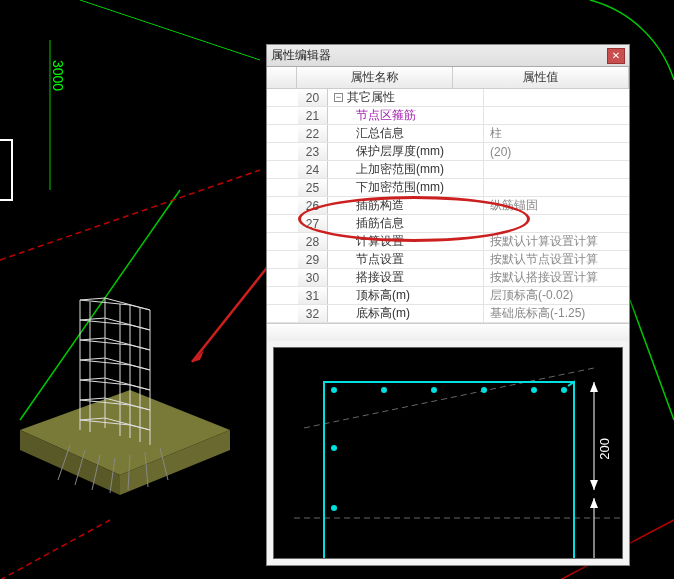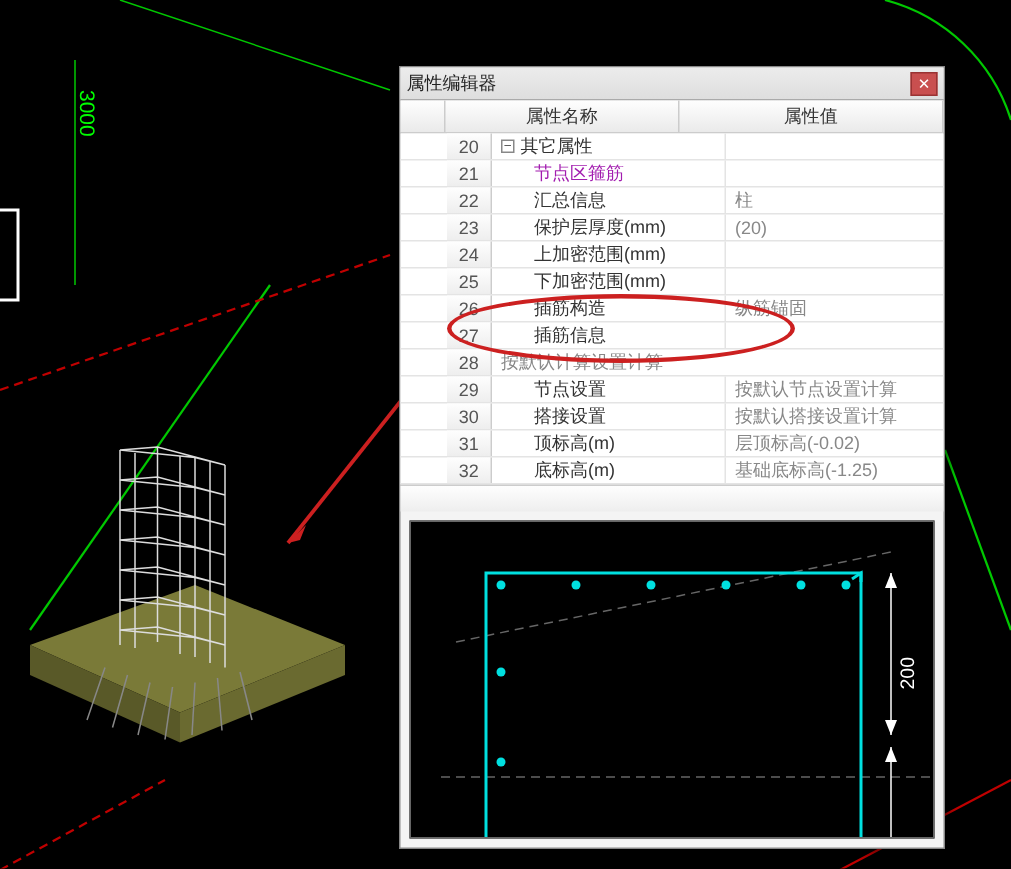--- a/index.html
+++ b/index.html
@@ -273,20 +273,23 @@
       </div>
       <div class="row">
         <div class="c-num">27</div>
         <div class="c-name indent1">
           <span>插筋信息</span>
         </div>
         <div class="c-val"></div>
       </div>
       <div class="row">
         <div class="c-num">28</div>
+        <div class="c-name indent1">
+          <span>计算设置</span>
+        </div>
         <div class="c-val">按默认计算设置计算</div>
       </div>
       <div class="row">
         <div class="c-num">29</div>
         <div class="c-name indent1">
           <span>节点设置</span>
         </div>
         <div class="c-val">按默认节点设置计算</div>
       </div>
       <div class="row">

